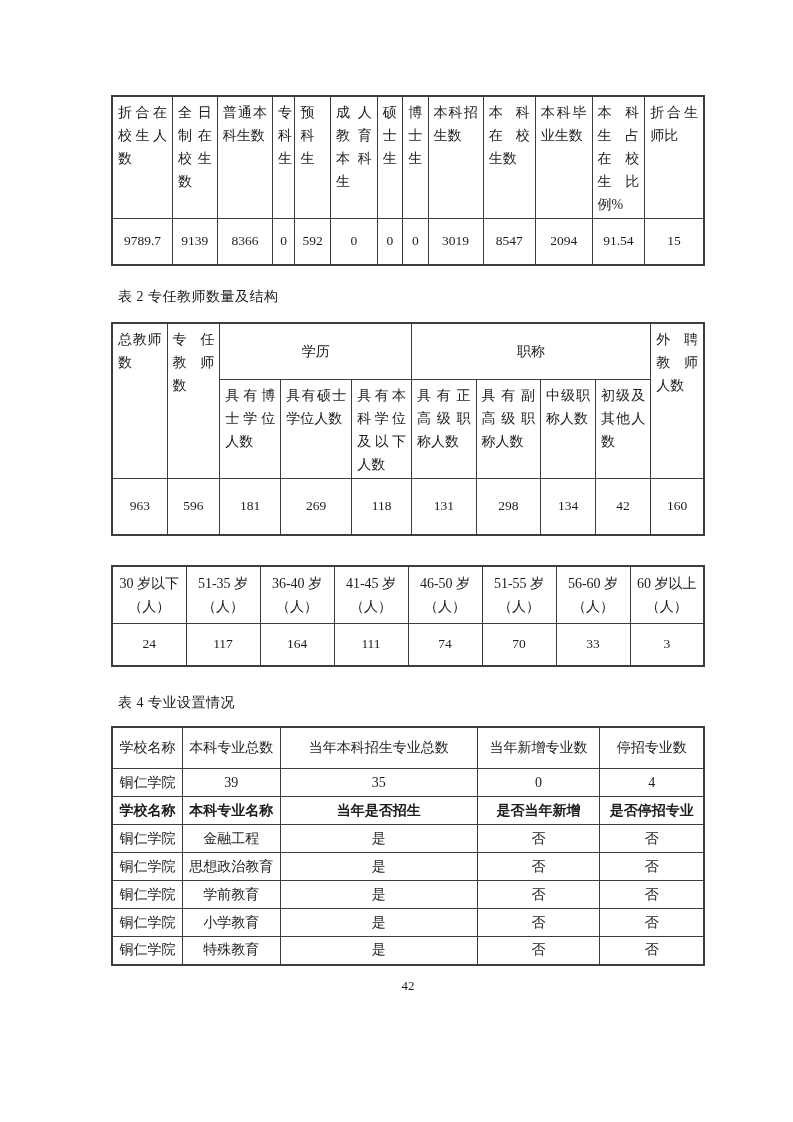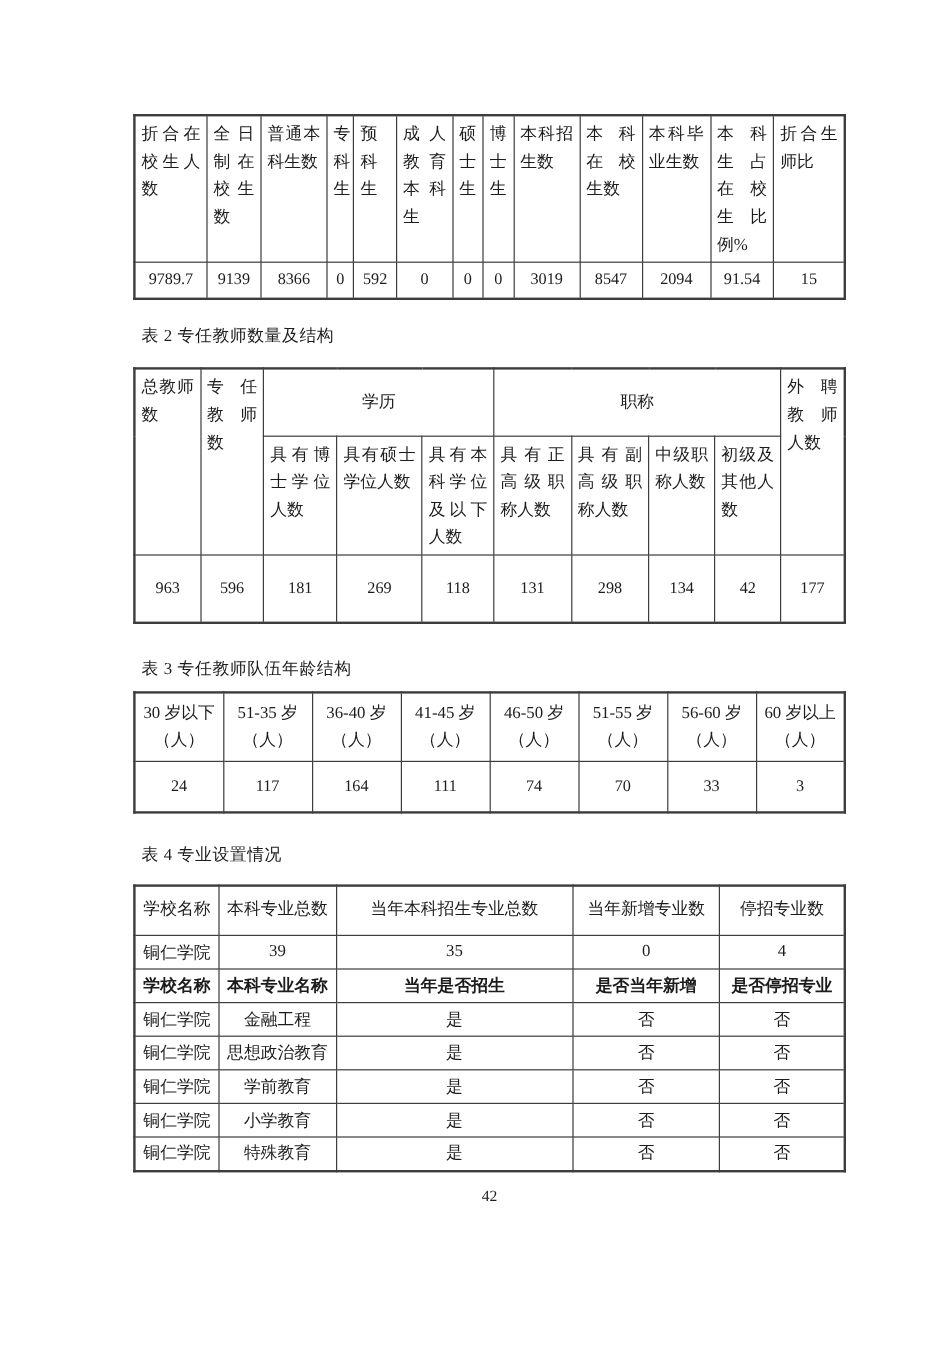--- a/index.html
+++ b/index.html
@@ -63,21 +63,21 @@
   }
   
   td.d {
     text-align: center;
     vertical-align: middle;
     font-size: 13.5px;
   }
   td.bold { font-weight: bold; }
 
   .t1 .hr td { height: 118px; }
-  .t1 .dr td { height: 30px; }
+  .t1 .dr td { height: 46px; }
 
   .t2 .ra td.gh { height: 57px; }
   .t2 .rb td { height: 96px; }
   .t2 .dr td { height: 56px; }
 
   .t3 .hr td { height: 58px; }
   .t3 .dr td { height: 42px; }
 
   .t4 td { text-align: center; vertical-align: middle; }
   .t4 .hr td { height: 42px; line-height: 21px; }
@@ -181,27 +181,26 @@
       <tr class="dr">
         <td class="d">963</td>
         <td class="d">596</td>
         <td class="d">181</td>
         <td class="d">269</td>
         <td class="d">118</td>
         <td class="d">131</td>
         <td class="d">298</td>
         <td class="d">134</td>
         <td class="d">42</td>
-        <td class="d">177</td>
+        <td class="d">160</td>
       </tr>
     </tbody>
       </table>
   </div>
 
-  <div class="tbl-title mb-8">表 3 专任教师队伍年龄结构</div>
   <div class="t3-wrap">
     <table class="t3">
       <colgroup>
         <col style="width:12.5%">
           <col style="width:12.5%">
           <col style="width:12.5%">
           <col style="width:12.5%">
         <col style="width:12.5%">
           <col style="width:12.5%">
           <col style="width:12.5%">

